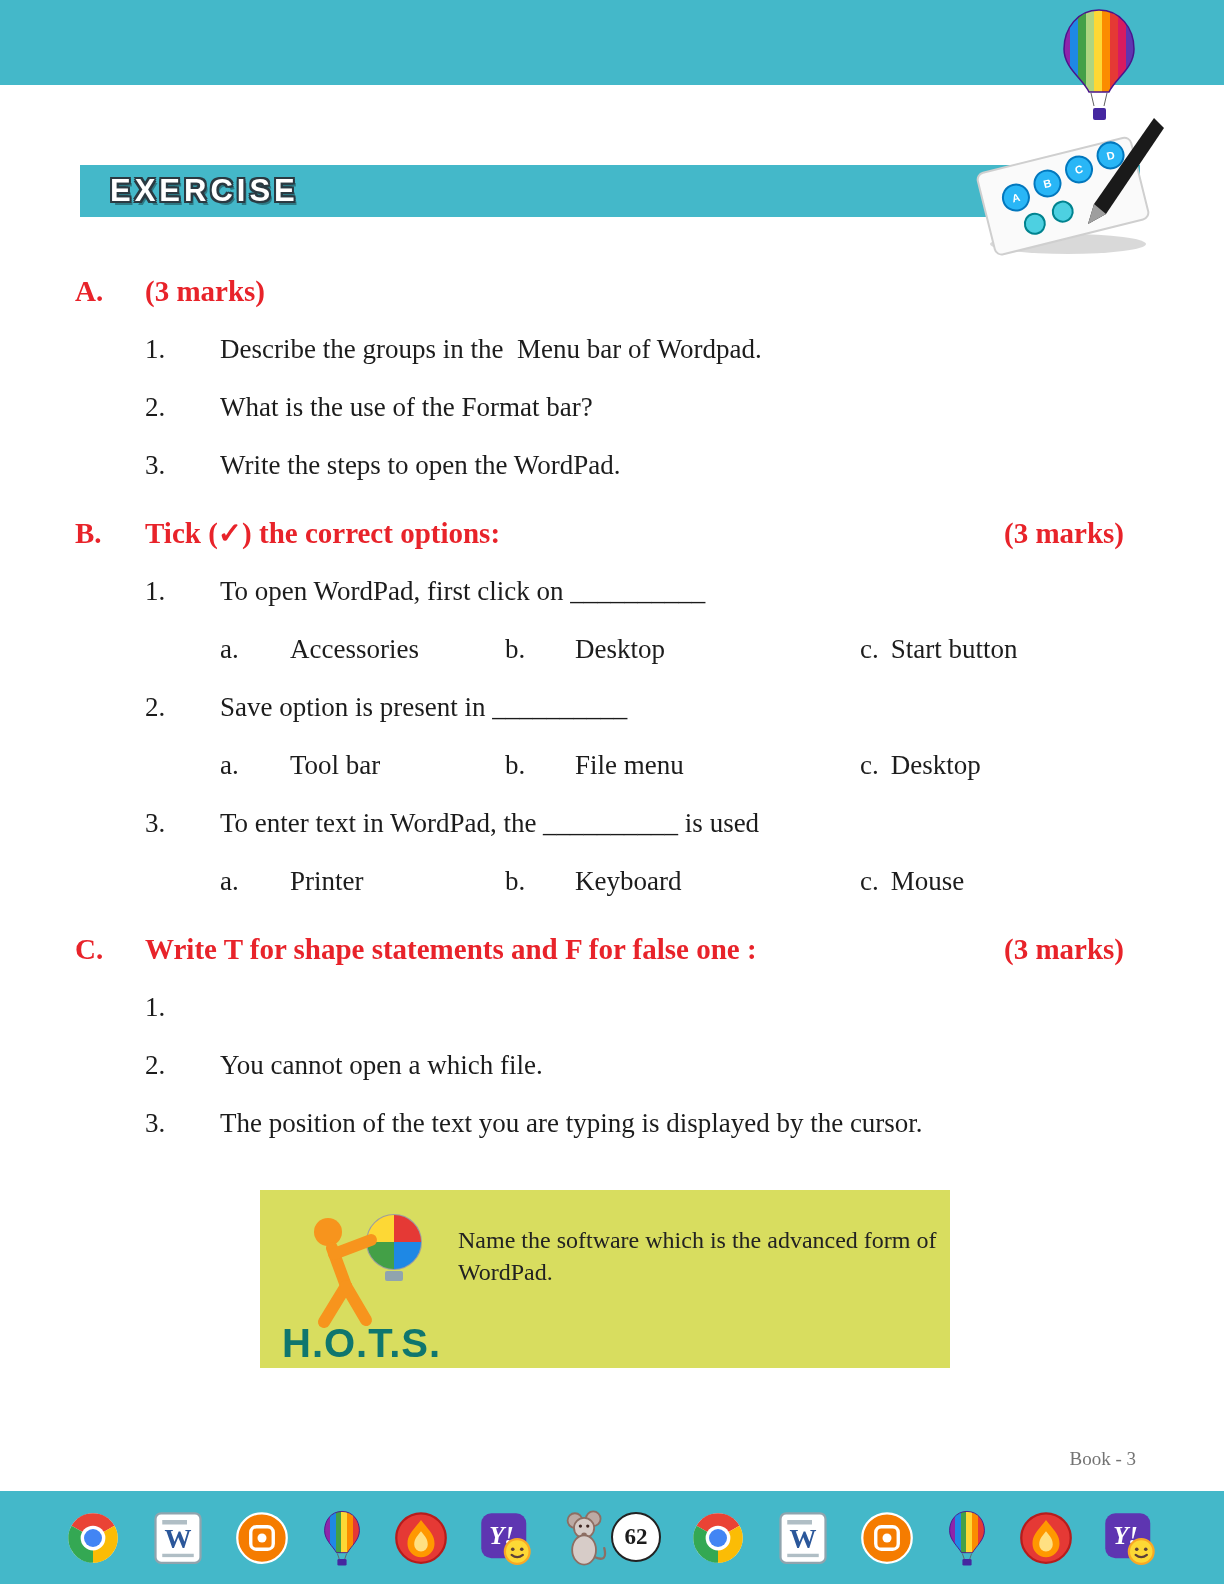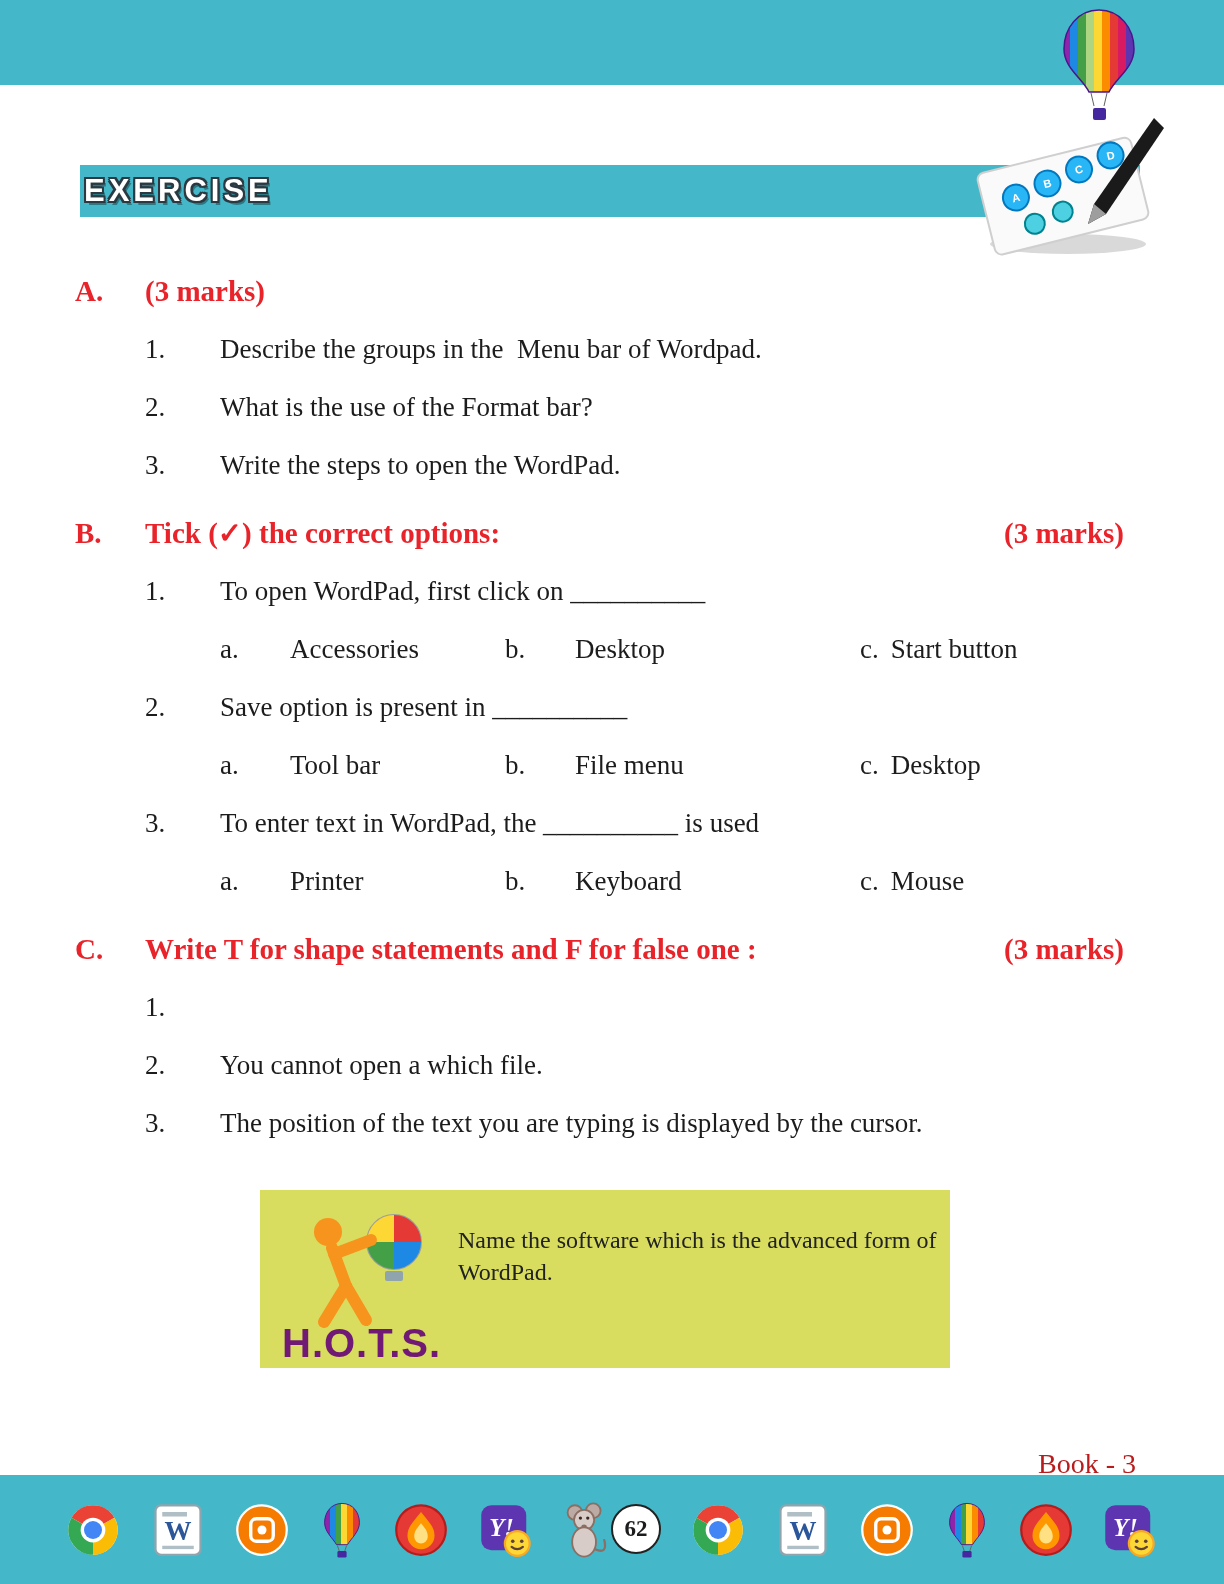--- a/index.html
+++ b/index.html
@@ -5,21 +5,21 @@
   html,body{margin:0;padding:0;background:#fff;}
   .page{position:relative;width:1224px;height:1584px;background:#fff;overflow:hidden;
         font-family:"Liberation Serif", serif;color:#1c1c1c;}
 
   .top-bar{position:absolute;top:0;left:0;right:0;height:85px;background:#44b8c9;}
   .big-balloon{position:absolute;top:8px;left:1058px;}
 
   .exercise-bar{position:absolute;top:165px;left:80px;right:84px;height:52px;background:#44b8c9;
         display:flex;align-items:center;}
   .exercise-label{font-family:"Liberation Sans", sans-serif;font-weight:bold;font-size:31px;
-        color:#fff;letter-spacing:4px;margin-left:4px;
+        color:#fff;letter-spacing:4px;margin-left:30px;
         text-shadow:-2px -2px 0 #2b3a42,0 -2px 0 #2b3a42,2px -2px 0 #2b3a42,
                     -2px 0 0 #2b3a42,2px 0 0 #2b3a42,
                     -2px 2px 0 #2b3a42,0 2px 0 #2b3a42,2px 2px 0 #2b3a42,
                     3px 4px 0 rgba(0,0,0,.35);}
   .notepad{position:absolute;top:112px;right:56px;}
 
   .content{position:absolute;top:250px;left:0;right:0;}
   .section-head{display:flex;align-items:baseline;padding:0 100px 0 75px;margin-top:14px;
         color:#e8232a;font-weight:bold;font-size:29px;line-height:54px;}
   .sec-letter{width:70px;flex:none;}
@@ -27,27 +27,27 @@
   .item{display:flex;padding:0 86px 0 145px;margin:4px 0;font-size:27px;line-height:54px;}
   .item-num{width:75px;flex:none;}
   .item-text{flex:1;white-space:pre-wrap;}
   .options{display:grid;grid-template-columns:70px 215px 70px 285px auto;
         padding:0 40px 0 220px;font-size:27px;line-height:54px;margin:4px 0;}
   .opt-c{display:flex;gap:12px;}
 
   .hots{position:relative;margin:40px 0 0 260px;width:690px;height:178px;background:#d8dd5f;}
   .hots-figure{position:absolute;left:16px;top:4px;}
   .hots-label{position:absolute;left:22px;bottom:2px;font-family:"Liberation Sans", sans-serif;
-        font-weight:bold;font-size:40px;letter-spacing:1px;color:#701a75;}
+        font-weight:bold;font-size:40px;letter-spacing:1px;color:#0f766e;}
   .hots-text{position:absolute;left:198px;top:34px;width:480px;font-size:24px;line-height:1.35;color:#222;}
 
-  .book-label{position:absolute;right:88px;top:1448px;font-size:28px;color:#b91c1c;font-family:Liberation Serif, serif;}
+  .book-label{position:absolute;right:88px;top:1448px;font-size:19px;color:#737373;font-family:Liberation Serif, serif;}
 
   .bottom-bar{position:absolute;bottom:0;left:0;right:0;height:93px;background:#44b8c9;
-        display:flex;align-items:center;justify-content:space-evenly;padding:8px 36px;}
+        display:flex;align-items:center;justify-content:space-evenly;padding:0 36px;}
   .bb-icon{width:54px;height:54px;position:relative;flex:none;}
   .bb-tall{width:44px;height:60px;}
   .center-group{display:flex;align-items:flex-end;gap:4px;}
   .page-badge{width:46px;height:46px;border-radius:50%;background:#fff;border:2px solid #222;
         display:flex;align-items:center;justify-content:center;font-size:23px;font-weight:bold;
         margin-bottom:6px;}
 </style>
 </head>
 <body>
 

